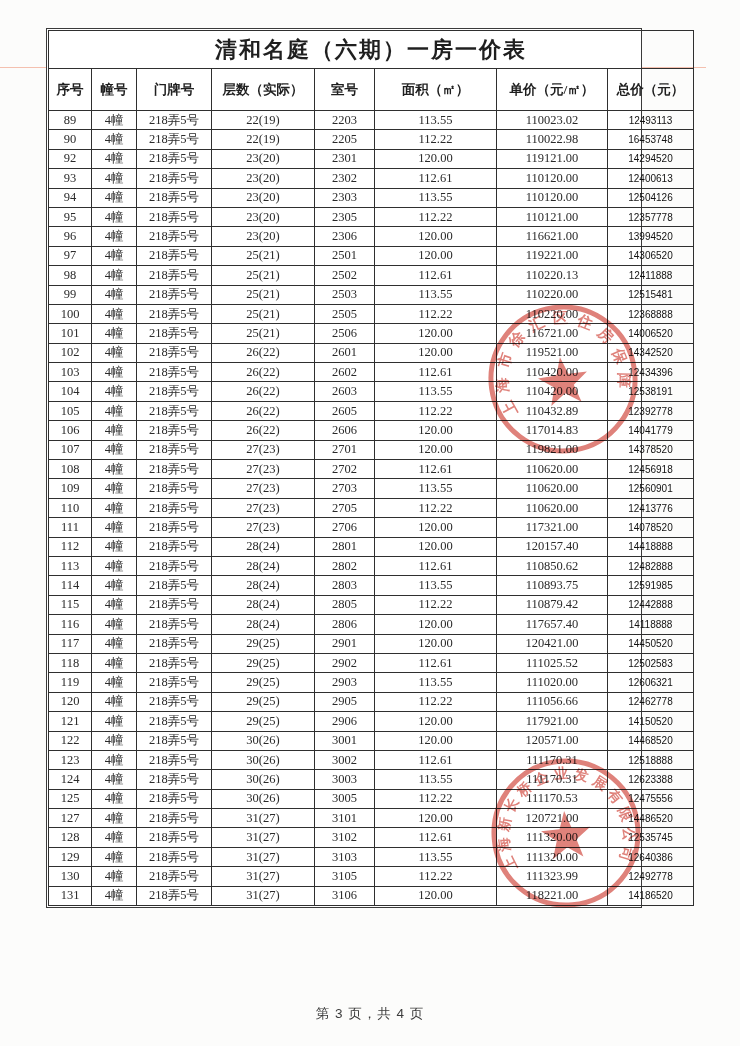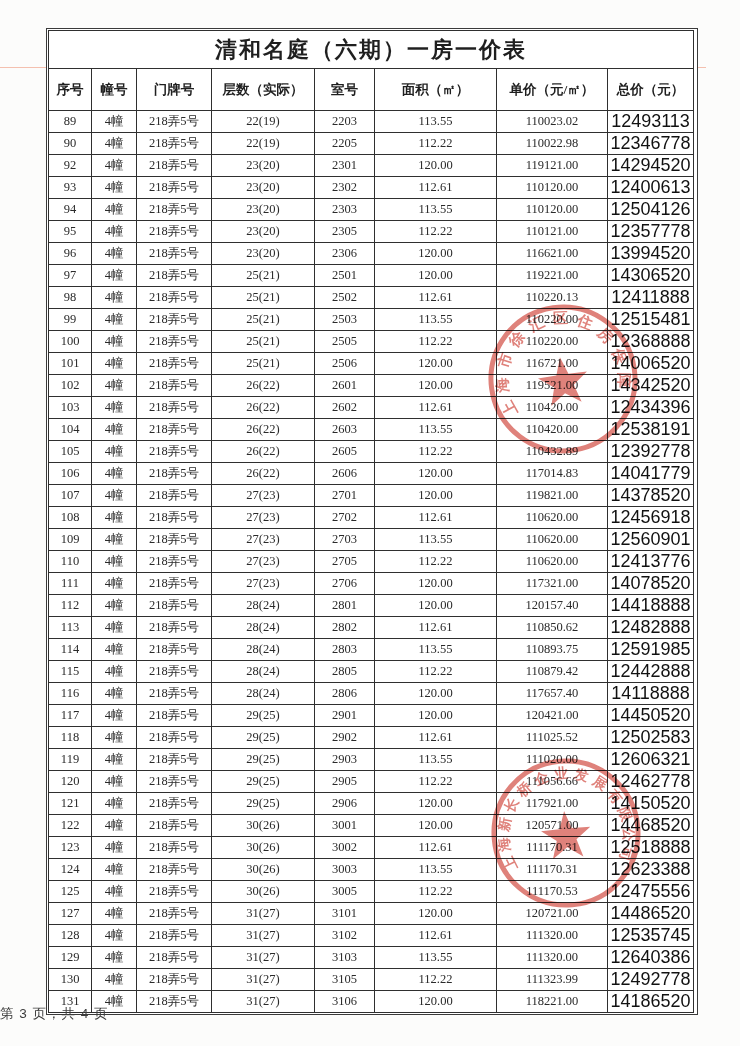--- a/index.html
+++ b/index.html
@@ -8,40 +8,40 @@
     background:#fcfcfb;
     font-family:"Liberation Serif", serif;
     color:#1f1f1f;
     overflow:hidden;
   }
   .artifact-line{
     position:absolute;left:0;top:67px;width:706px;height:1px;
     background:rgba(236,132,100,.5);
   }
   .table-wrap{
-    position:absolute;left:46px;top:28px;width:652px;
+    position:absolute;left:46px;top:28px;width:596px;
     border:1.5px solid #3a3a3a;padding:1px;background:#fff;
     box-sizing:border-box;
   }
   table{border-collapse:collapse;table-layout:fixed;width:645px;}
   th,td{
     border:1px solid #2f2f2f;text-align:center;vertical-align:middle;
     white-space:nowrap;overflow:hidden;padding:0;
   }
   .title-cell{
     height:37px;font-size:22px;font-weight:bold;letter-spacing:2px;
   }
   thead th.col{height:41px;font-size:13.5px;font-weight:bold;text-align:center;}
   tbody td{height:18.4px;font-size:12.5px;color:#2a2a2a;}
   tbody td.total{
     font-family:"Liberation Sans", sans-serif;
-    font-size:18px;color:#111;
+    font-size:10px;color:#111;
   }
   .footer{
-    position:absolute;left:0;top:1005px;width:740px;
+    position:absolute;left:0;top:1005px;width:740px;text-align:center;
     font-size:13.5px;color:#3c3c3c;letter-spacing:1px;
     font-family:"Liberation Sans", sans-serif;
   }
   .stamp{
     position:absolute;pointer-events:none;mix-blend-mode:multiply;opacity:.68;
   }
   .stamp1{left:484px;top:300px;transform:rotate(-8deg);}
   .stamp2{left:487px;top:754px;transform:rotate(-5deg);}
 </style>
 </head>
@@ -88,21 +88,21 @@
           <td class="total">12493113</td>
         </tr>
         <tr>
           <td>90</td>
           <td>4幢</td>
           <td>218弄5号</td>
           <td>22(19)</td>
           <td>2205</td>
           <td>112.22</td>
           <td>110022.98</td>
-          <td class="total">12346778</td>
+          <td class="total">16453748</td>
         </tr>
         <tr>
           <td>92</td>
           <td>4幢</td>
           <td>218弄5号</td>
           <td>23(20)</td>
           <td>2301</td>
           <td>120.00</td>
           <td>119121.00</td>
           <td class="total">14294520</td>

